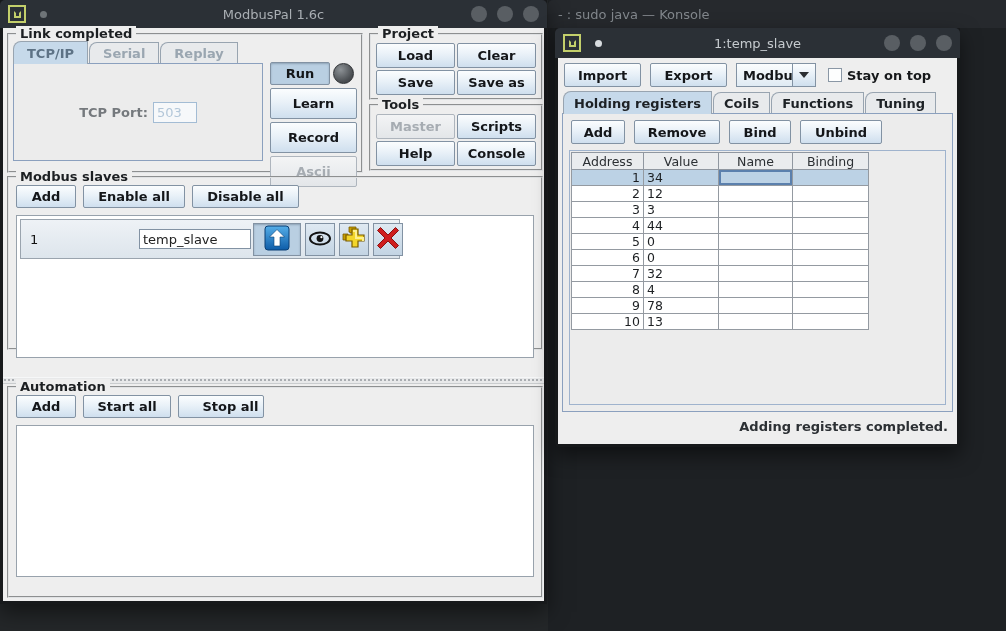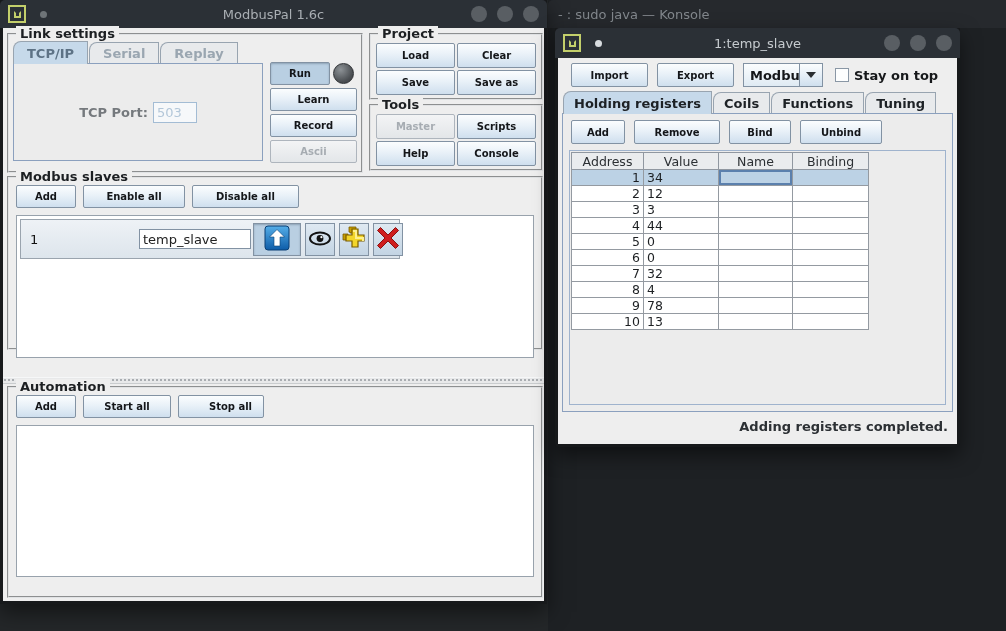--- a/index.html
+++ b/index.html
@@ -53,21 +53,21 @@
   
   .group { position: absolute; border: 2px groove #e0e2e4; }
   .group-title {
     position: absolute; top: -9px; left: 7px; background: #eeeeee; padding: 0 4px;
     font-weight: bold; font-size: 13px; color: #1c1f22; line-height: 15px; white-space: nowrap;
   }
 
   
   .btn {
     display: inline-flex; align-items: center; justify-content: center;
-    font-family: inherit; font-weight: bold; font-size: 10px; color: #141619;
+    font-family: inherit; font-weight: bold; font-size: 13px; color: #141619;
     background: linear-gradient(180deg, #fbfdfe 0%, #e9f1f8 45%, #cfdfee 100%);
     border: 1px solid #8292a3; border-radius: 2px; cursor: pointer; white-space: nowrap;
   }
   .btn.disabled { color: #a6acb2; background: linear-gradient(180deg,#f3f4f5,#e3e6e9); border-color: #aeb5bd; }
   .btn.toggled { background: #b9cfe2; box-shadow: inset 0 1px 2px rgba(60,80,100,.35); }
 
   
   .tabs-row { display: flex; align-items: flex-end; }
   .tab {
     height: 21px; padding: 0 13px; display: flex; align-items: center;
@@ -94,21 +94,21 @@
     color: #b3c7d9; font-size: 13px; padding: 0 3px; font-family: inherit;
   }
   .link-buttons { margin-left: 7px; margin-top: 21px; display: flex; flex-direction: column; gap: 3px; }
   .run-row { display: flex; align-items: center; gap: 3px; }
   .run-btn { width: 60px; height: 23px; }
   .led {
     width: 21px; height: 21px; border-radius: 50%;
     background: radial-gradient(circle at 35% 30%, #8d9296, #4c5054 65%, #37393c);
     border: 1px solid #2d3033;
   }
-  .lbtn { width: 87px; height: 23px; }
+  .lbtn { width: 87px; height: 31px; }
 
   .g-project { left: 366px; top: 5px; width: 174px; height: 67px; }
   .g-tools   { left: 366px; top: 76px; width: 174px; height: 67px; }
   .grid2 { display: grid; grid-template-columns: 1fr 1fr; gap: 2px; padding: 8px 5px 5px 5px; }
   .grid2 .btn { height: 25px; }
 
   .g-slaves { left: 4px; top: 148px; width: 536px; height: 174px; }
   .toolrow { display: flex; gap: 7px; padding: 7px 7px 0 7px; }
   .toolrow .btn { height: 23px; }
   .w60 { width: 60px; } .w88 { width: 88px; } .w102 { width: 102px; } .w107 { width: 107px; } .w86 { width: 86px; padding-left: 19px; }
@@ -136,21 +136,21 @@
   .splitter {
     position: absolute; left: 0; top: 349px; width: 100%; height: 7px; background: #e8e9ea;
     background-image: radial-gradient(circle, #a9adb1 1px, transparent 1.1px);
     background-size: 4px 4px; border-top: 1px solid #f6f7f8; border-bottom: 1px solid #c9ccce;
   }
 
   .g-auto { left: 4px; top: 358px; width: 536px; height: 212px; }
   .auto-panel { margin: 7px; height: 152px; background: #ffffff; border: 1px solid #98a2ac; }
 
   
-  .dlg-toolbar { display: flex; align-items: center; padding: 5px 6px 4px 13px; gap: 9px; }
+  .dlg-toolbar { display: flex; align-items: center; padding: 5px 6px 4px 6px; gap: 9px; }
   .dlg-toolbar .btn { width: 77px; height: 24px; }
   .combo { display: flex; height: 24px; border: 1px solid #8292a3; cursor: pointer; }
   .combo-text {
     width: 56px; display: flex; align-items: center; padding-left: 6px;
     font-weight: bold; font-size: 13px; color: #141619;
     background: linear-gradient(180deg, #fbfdfe, #dfeaf3); border-right: 1px solid #8292a3;
   }
   .combo-btn { width: 22px; display: flex; align-items: center; justify-content: center;
     background: linear-gradient(180deg, #fbfdfe 0%, #e9f1f8 45%, #cfdfee 100%); }
   .arrow-down { width: 0; height: 0; border-left: 5px solid transparent; border-right: 5px solid transparent; border-top: 6px solid #2a2e32; }
@@ -212,21 +212,21 @@
     <span class="ttitle">ModbusPal 1.6c</span>
     <span class="tbtns">
       <span class="tcircle"></span>
       <span class="tcircle"></span>
       <span class="tcircle"></span>
     </span>
   </div>
   <div class="win-body">
 
     <div class="group g-link">
-      <div class="group-title">Link settings</div>
+      <div class="group-title">Link completed</div>
       <div class="link-inner">
         <div class="link-left">
           <div class="tabs-row">
             <div class="tab selected">TCP/IP</div>
             <div class="tab dim">Serial</div>
             <div class="tab dim">Replay</div>
           </div>
           <div class="tab-panel">
             <div class="tcp-row">
               <label>TCP Port:</label>

